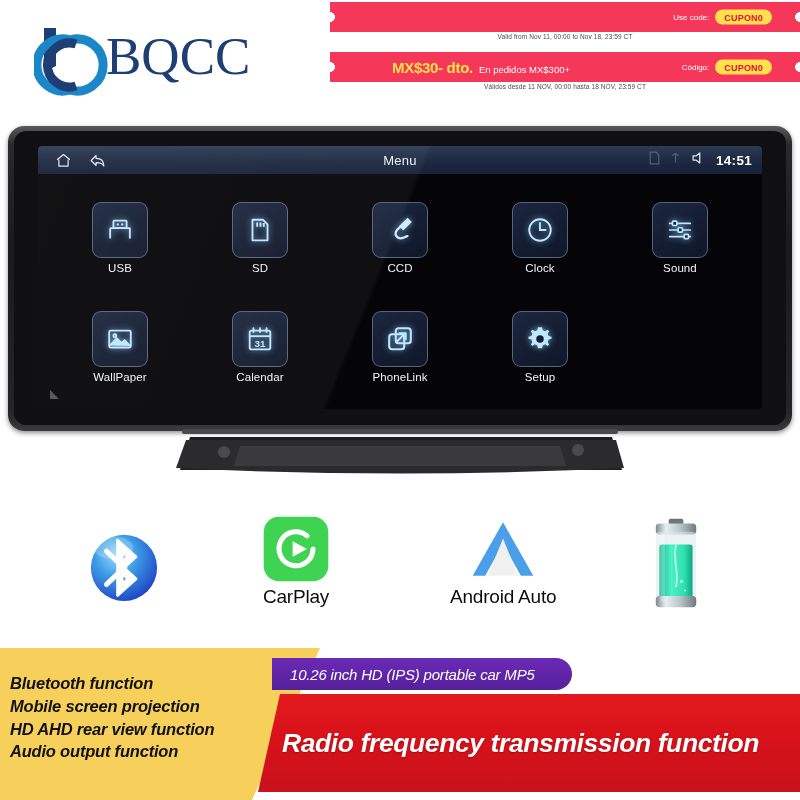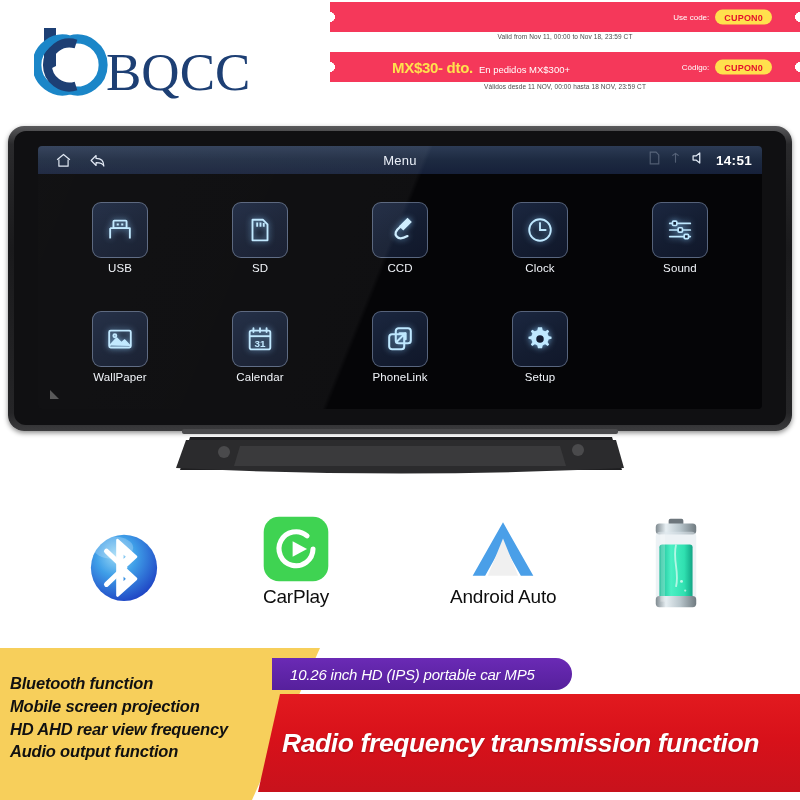--- a/index.html
+++ b/index.html
@@ -41,21 +41,21 @@
     position:absolute; left:0; width:470px; text-align:center;
     color:#4a4a4a; font-size:6.5px; letter-spacing:0.1px;
   }
   .valid-1 { top:33px; }
   .valid-2 { top:83px; }
 
   
   .logo { position:absolute; left:34px; top:26px; width:230px; height:76px; }
   .logo svg { display:block; }
   .logo-text {
-    position:absolute; left:72px; top:20px;
+    position:absolute; left:72px; top:4px;
     font-family:"Liberation Serif", serif;
     font-size:53px; color:#1d3f74; letter-spacing:0px; line-height:1;
   }
 
   
   .device { position:absolute; left:8px; top:126px; width:784px; height:305px; }
   .bezel {
     position:absolute; inset:0;
     border-radius:16px;
     background:linear-gradient(180deg,#5a5a5c 0%,#2a2a2c 6%,#1a1a1c 40%,#252527 94%,#3c3c3e 100%);
@@ -416,21 +416,21 @@
     </svg>
     <div class="feature-name"></div>
   </div>
 </div>
 
 <div class="bottom">
   <div class="yellow"></div>
   <div class="yellow-lines">
       <div>Bluetooth function</div>
       <div>Mobile screen projection</div>
-      <div>HD AHD rear view frequency</div>
+      <div>HD AHD rear view function</div>
       <div>Audio output function</div>
     </div>
 
   <div class="purple">
     <span>10.26 inch HD (IPS) portable car MP5</span>
   </div>
 
   <div class="red">
     <span>Radio frequency transmission function</span>
   </div>

